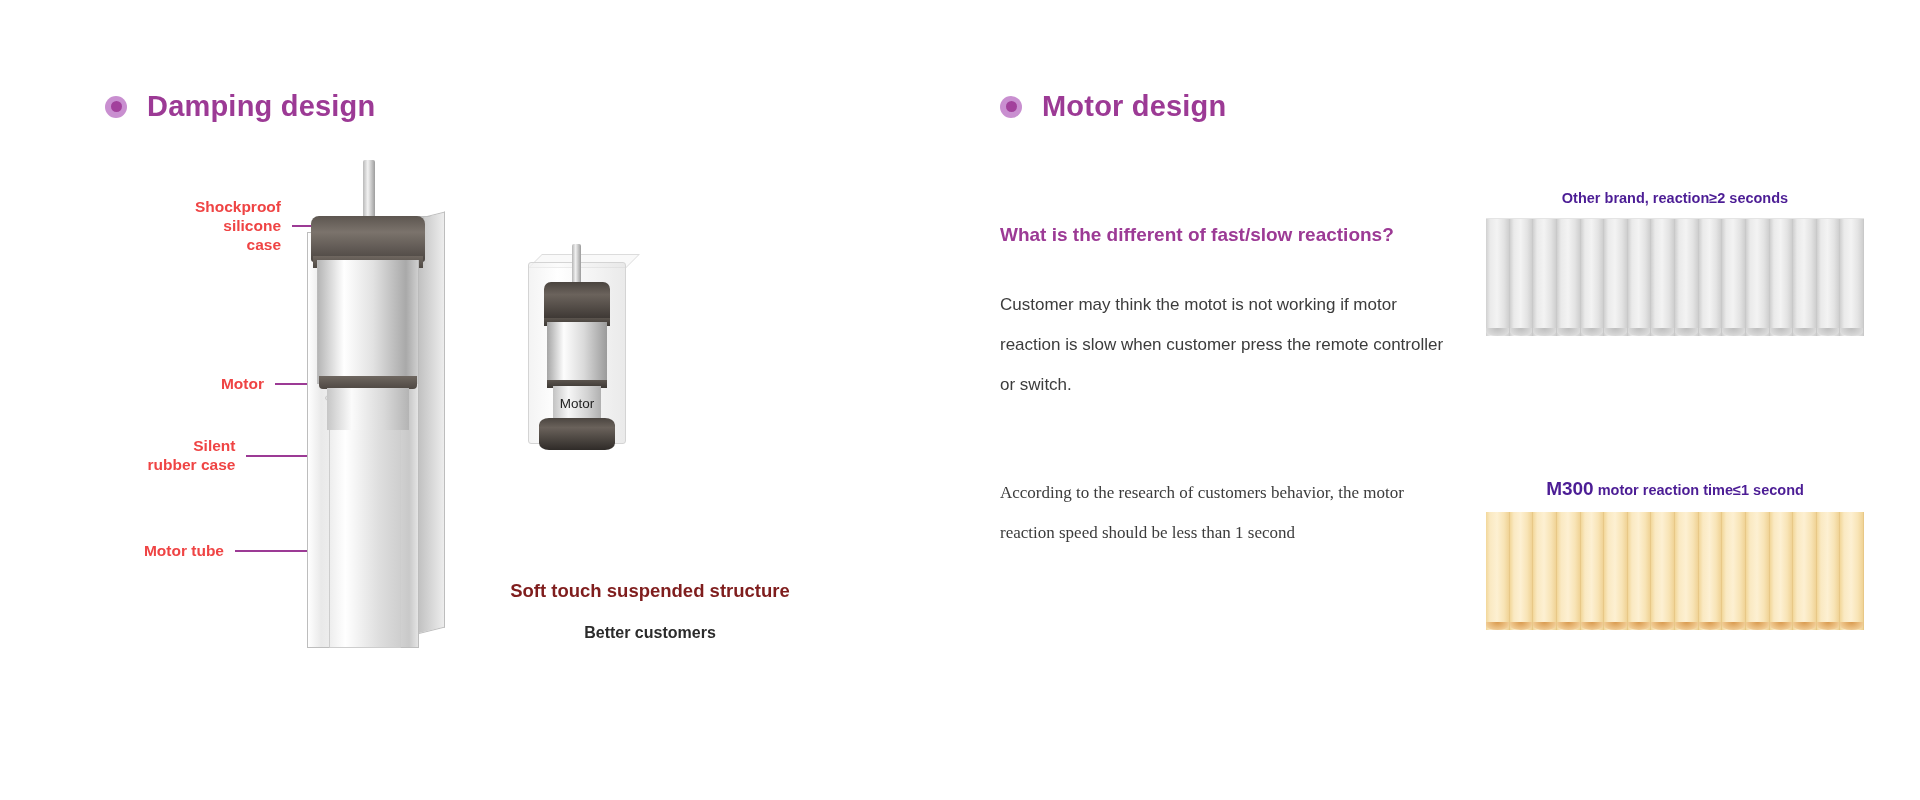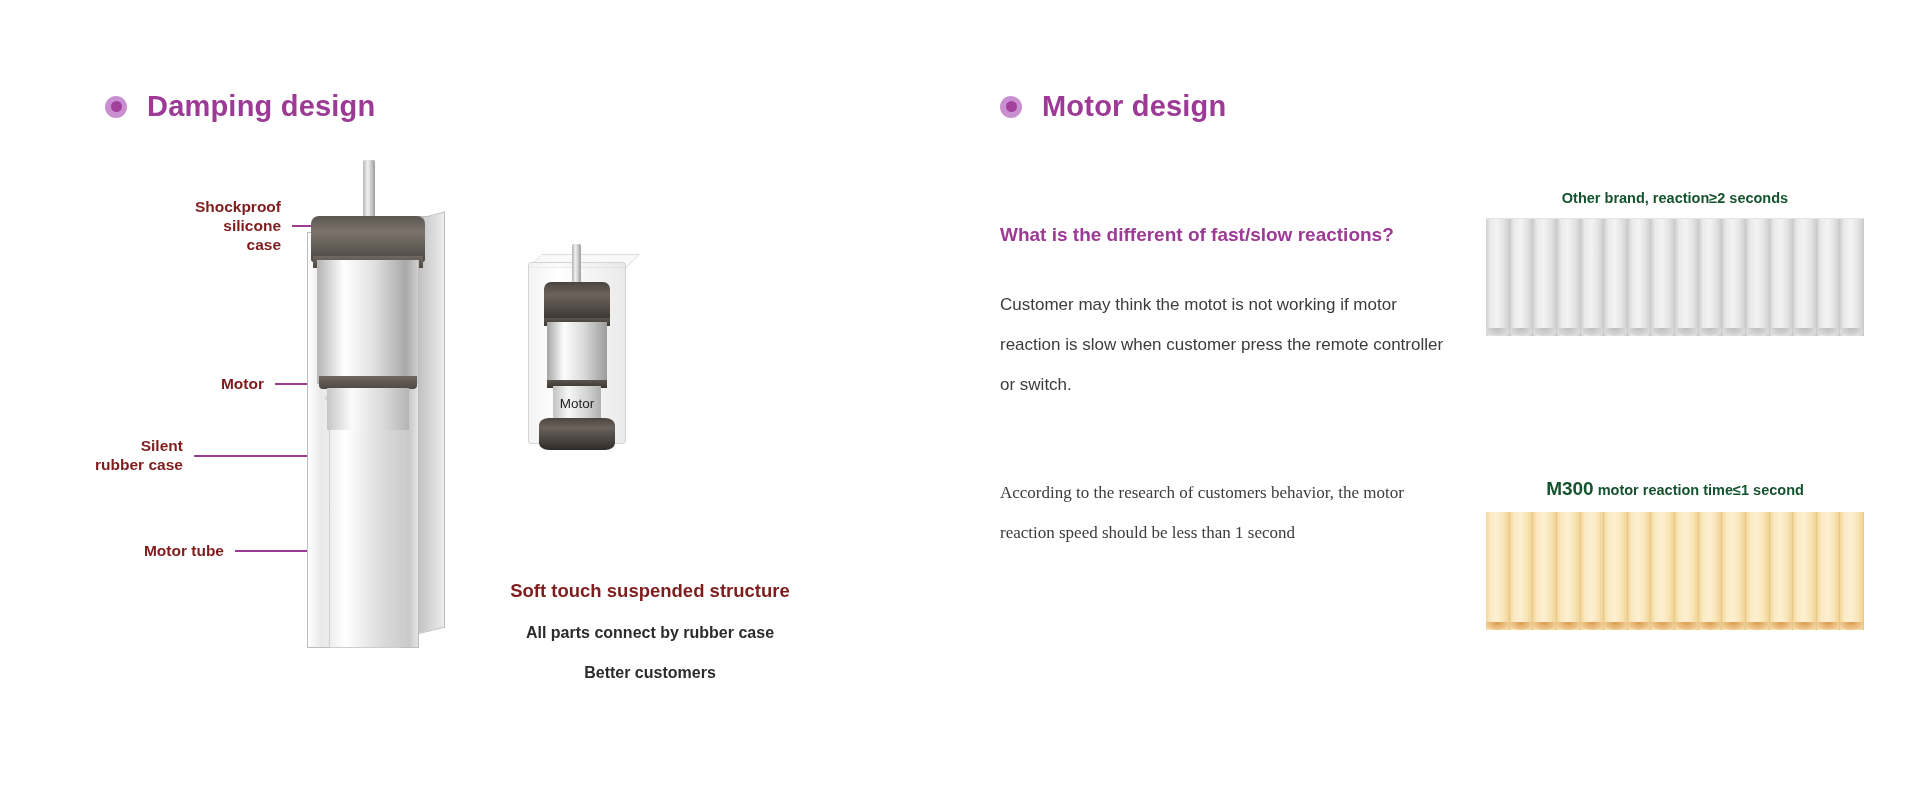--- a/index.html
+++ b/index.html
@@ -29,30 +29,30 @@
   }
 
   #head-damping { left: 105px; top: 90px; }
   #head-motor   { left: 1000px; top: 90px; }
 
   
   #damping-figure { position: absolute; left: 95px; top: 160px; width: 400px; height: 560px; }
 
   .callout { position: absolute; display: flex; align-items: center; }
   .callout .ctext {
-    font-size: 15.5px; font-weight: bold; color: #7f1d1d; line-height: 1.22;
+    font-size: 15.5px; font-weight: bold; color: #ef4444; line-height: 1.22;
     text-align: right; white-space: pre-line;
   }
   .callout .cline { height: 2px; background: #9c3a95; flex: none; margin-left: 11px; }
 
   #callout-shockproof { left: 0px;  top: 38px; width: 300px; justify-content: flex-end; }
   #callout-shockproof .cline { width: 103px; }
   #callout-motor      { left: 0px;  top: 215px; width: 300px; justify-content: flex-end; }
   #callout-motor .cline { width: 120px; }
-  #callout-silent     { left: 0px;  top: 277px; width: 300px; justify-content: flex-start; }
+  #callout-silent     { left: 12px;  top: 277px; width: 300px; justify-content: center; }
   #callout-silent .cline { width: 120px; }
   #callout-tube       { left: -10px;top: 382px; width: 310px; justify-content: flex-end; }
   #callout-tube .cline { width: 160px; }
 
   
   #silicone-case {
     position: absolute; left: 212px; top: 58px; width: 138px; height: 430px;
   }
   #sc-front {
     position: absolute; left: 0; top: 14px; width: 112px; height: 416px;
@@ -171,21 +171,21 @@
   #motor-text p {
     font-size: 17px; color: #3c3c3c; line-height: 2.35; margin: 0;
   }
   #motor-p2 { margin-top: 68px !important; font-family: Liberation Serif, serif; }
 
   
   .strip-block { position: absolute; }
   #strip-other { left: 1486px; top: 190px; }
   #strip-m300  { left: 1486px; top: 478px; }
 
-  .strip-caption { font-size: 14.5px; font-weight: bold; color: #14532d; margin-bottom: 12px; text-align: center; }
+  .strip-caption { font-size: 14.5px; font-weight: bold; color: #4c1d95; margin-bottom: 12px; text-align: center; }
   .strip-caption .big { font-size: 19px; }
 
   .blind {
     width: 378px; height: 118px; position: relative; overflow: hidden;
     display: flex;
   }
   .blind .slat { flex: 1 1 0; height: 100%; position: relative; }
   .blind.grey { border-top: 1px solid #e4e4e4; }
   .blind.grey .slat {
     background: linear-gradient(to right,#d0d0d0 0%,#eaeaea 18%,#f3f3f3 48%,#e3e3e3 78%,#cfcfcf 100%);
@@ -275,21 +275,20 @@
     <div id="sus-body"></div>
     <div id="sus-band-d"></div>
     <div id="sus-gear">
       <span>Motor</span>
     </div>
     <div id="sus-foot"></div>
   </div>
 
   <div id="suspended-caption">
     <div class="cap-title">Soft touch suspended structure</div>
-    <div class="cap-line">All parts connect by rubber case</div>
     <div class="cap-line">Better customers</div>
   </div>
 
   <div id="motor-text">
     <div id="motor-q">What is the different of fast/slow reactions?</div>
     <p id="motor-p1">Customer may think the motot is not working if motor reaction is slow when customer press the remote controller or switch.</p>
     <p id="motor-p2">According to the research of customers behavior, the motor reaction speed should be less than 1 second</p>
   </div>
 
   <div class="strip-block" id="strip-other">

